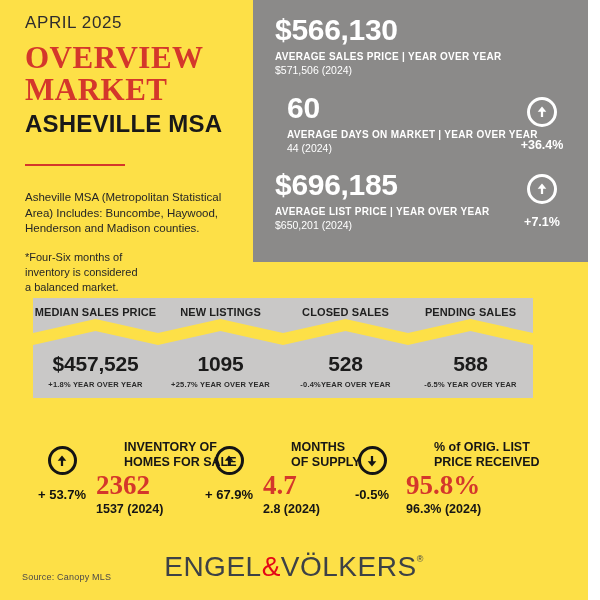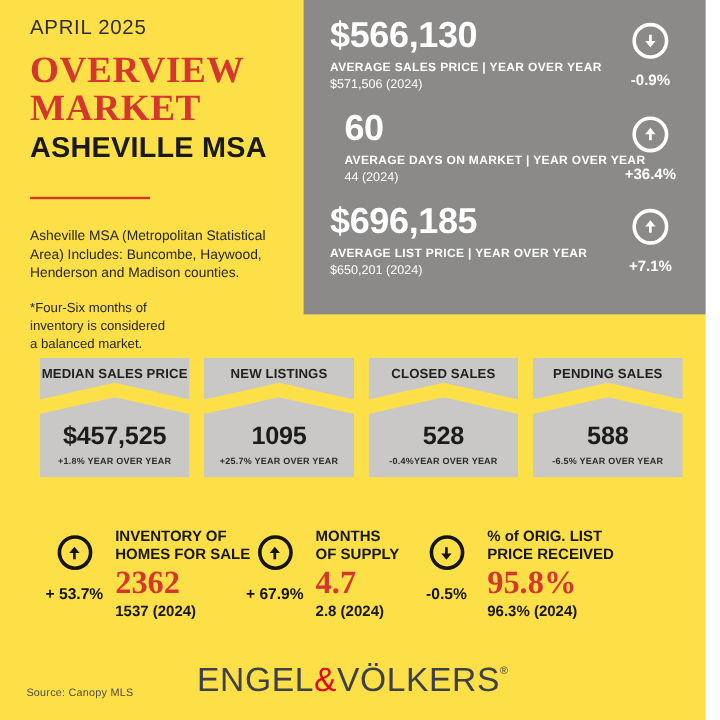--- a/index.html
+++ b/index.html
@@ -28,39 +28,39 @@
   .pct { font-size:12.5px; font-weight:700; margin-top:11px; }
 
   
   .circle-arrow { width:30px; height:30px; border:3px solid currentColor; border-radius:50%;
                   display:flex; align-items:center; justify-content:center; margin:0 auto; }
   .circle-arrow svg { width:16px; height:16px; display:block; }
   .circle-arrow[data-direction="down"] svg { transform:rotate(180deg); }
   .bstat .circle-arrow { width:29px; height:29px; border-width:3.5px; }
 
   
-  .banners { position:absolute; left:33px; top:298px; display:flex; gap:12px; }
+  .banners { position:absolute; left:33px; top:298px; display:flex; }
   .banner { position:relative; width:125px; height:100px; }
   .banner-top { position:absolute; top:0; left:0; right:0; height:35px; background:#c9c8c7;
                 clip-path:polygon(0 0,100% 0,100% 100%,50% 60%,0 100%);
                 text-align:center; padding-top:8px; font-size:11px; font-weight:700;
                 color:#1f1f1f; letter-spacing:0.1px; }
   .banner-bottom { position:absolute; top:33px; left:0; right:0; height:67px; background:#c9c8c7;
                    clip-path:polygon(0 21%,50% 0,100% 21%,100% 100%,0 100%);
                    text-align:center; padding-top:21px; }
   .banner-value { font-size:21px; font-weight:700; color:#1b1b1b; letter-spacing:-0.2px; }
   .banner-change { font-size:7.5px; font-weight:700; color:#2a2a2a; margin-top:4px; letter-spacing:0.2px; }
 
   
   .bstat { position:absolute; top:438px; display:flex; color:#141414; }
   .bstat.g0 { left:36px; } .bstat.g1 { left:203px; } .bstat.g2 { left:346px; }
   .bstat-iconcol { width:52px; text-align:center; padding-top:8px; }
   .bstat-iconcol .pct { margin-top:12px; font-size:13px; color:#111; }
   .bstat-text { margin-left:8px; }
-  .bstat-label { font-size:12.5px; font-weight:700; color:#161616; line-height:15px; padding-top:2px; }
+  .bstat-label { font-size:12.5px; font-weight:700; color:#161616; line-height:15px; padding-top:2px;margin-left:28px; }
   .bstat-value { font-family:"Liberation Serif","DejaVu Serif",serif; font-weight:700; font-size:27px;
                  color:#d4372b; line-height:29px; margin-top:1px; }
   .bstat-prior { font-size:12.5px; font-weight:700; color:#161616; margin-top:2px; }
 
   
   .logo { position:absolute; top:545px; left:0; right:0; text-align:center; font-size:28px;
           line-height:28px; color:#3d4146; letter-spacing:0.5px; font-weight:500; }
   .logo .amp { color:#e30617; }
   .logo .reg { font-size:9px; vertical-align:14px; color:#3d4146; }
   .source { position:absolute; left:22px; top:572px; font-size:9px; color:#4c4a4a; letter-spacing:0.2px; }
@@ -85,28 +85,20 @@
 inventory is considered
 a balanced market.</div>
   </div>
 
   <div class="summary-panel">
 
     <div class="stat-row r0">
       <div class="stat-value">$566,130</div>
       <div class="stat-label">AVERAGE SALES PRICE | YEAR OVER YEAR</div>
       <div class="stat-prior">$571,506 (2024)</div>
-      <div class="stat-change-col">
-        <div class="circle-arrow" data-direction="down">
-          <svg viewBox="0 0 20 20" fill="currentColor">
-              <path d="M8.6 16.2 V9.8 H4.6 L10 3.2 L15.4 9.8 H11.4 V16.2 Z"></path>
-            </svg>
-        </div>
-        <div class="pct">-0.9%</div>
-      </div>
     </div>
 
     <div class="stat-row r1">
       <div class="stat-value">60</div>
       <div class="stat-label">AVERAGE DAYS ON MARKET | YEAR OVER YEAR</div>
       <div class="stat-prior">44 (2024)</div>
       <div class="stat-change-col">
         <div class="circle-arrow" data-direction="up">
           <svg viewBox="0 0 20 20" fill="currentColor">
               <path d="M8.6 16.2 V9.8 H4.6 L10 3.2 L15.4 9.8 H11.4 V16.2 Z"></path>

